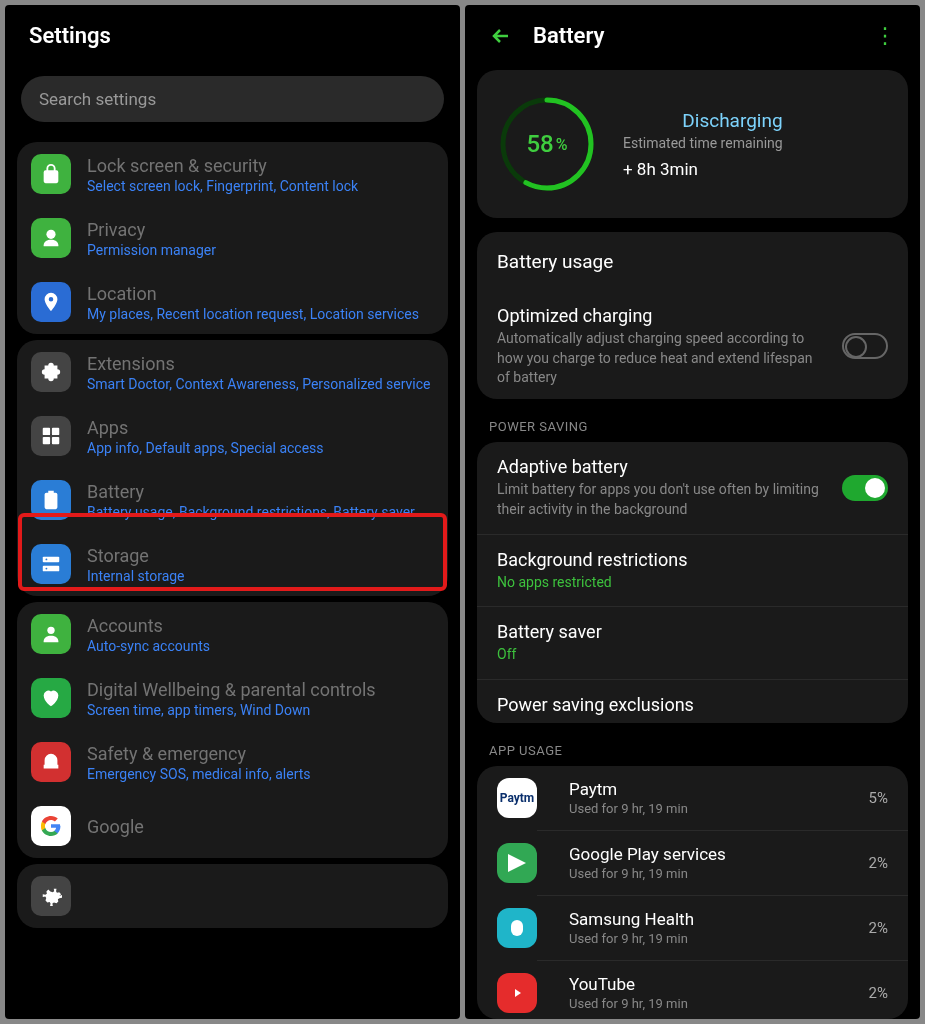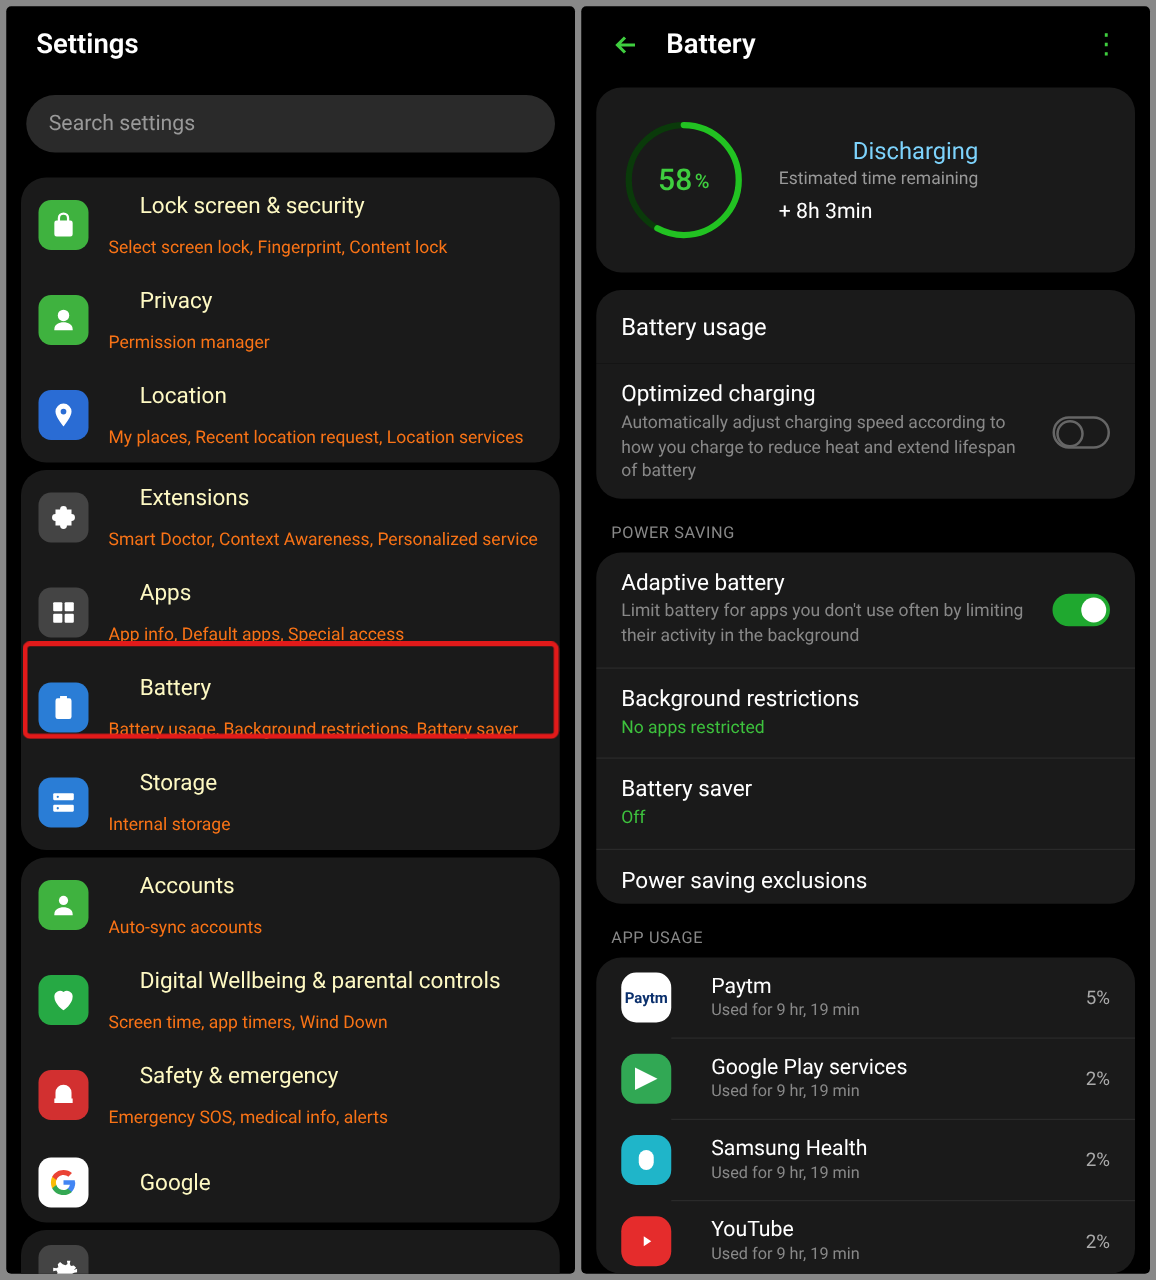--- a/index.html
+++ b/index.html
@@ -9,22 +9,22 @@
     .title { color: #fff; font-size: 22px; font-weight: 600; }
     .back-arrow { width: 24px; height: 24px; color: #3fce3f; cursor: pointer; }
     .menu-dots { margin-left: auto; color: #3fce3f; font-size: 22px; cursor: pointer; line-height: 1; }
     .search-bar { margin: 14px 16px; background: #2a2a2a; border-radius: 24px; padding: 13px 18px; color: #999; font-size: 17px; cursor: text; }
     .content { flex: 1; overflow-y: auto; padding: 0 12px 12px; }
     .group { margin: 6px 0; background: #1a1a1a; border-radius: 20px; overflow: hidden; }
     .item { display: flex; align-items: center; padding: 12px 14px; cursor: pointer; gap: 16px; position: relative; }
     .icon-box { width: 40px; height: 40px; border-radius: 10px; display: flex; align-items: center; justify-content: center; flex-shrink: 0; }
     .icon-box svg { width: 22px; height: 22px; }
     .item-body { flex: 1; min-width: 0; }
-    .item-title { color: #fef9c3; font-size: 18px; margin-left: 25px; }
-    .item-sub { color: #f97316; font-size: 14px; margin-top: 15px; white-space: nowrap; overflow: hidden; text-overflow: ellipsis; }
+    .item-title { color: #737373; font-size: 18px; }
+    .item-sub { color: #3b82f6; font-size: 14px; margin-top: 2px; white-space: nowrap; overflow: hidden; text-overflow: ellipsis; }
     .highlight { border: 4px solid #e21a1a; border-radius: 6px; position: absolute; pointer-events: none; }
     
     .battery-card { margin: 8px 12px; background: #1a1a1a; border-radius: 20px; padding: 24px 20px; display: flex; align-items: center; gap: 26px; }
     .ring { width: 100px; height: 100px; position: relative; }
     .ring svg { transform: rotate(-90deg); }
     .ring-label { position: absolute; inset: 0; display: flex; align-items: center; justify-content: center; color: #3fce3f; font-size: 24px; font-weight: 500; }
     .ring-label .pct { font-size: 16px; margin-left: 2px; }
     .battery-info .line1 { color: #7dd3fc; font-size: 19px; text-align: right; }
     .battery-info .line2 { color: #999; font-size: 14px; margin-top: 3px; }
     .battery-info .line3 { color: #fff; font-size: 17px; margin-top: 8px; }

